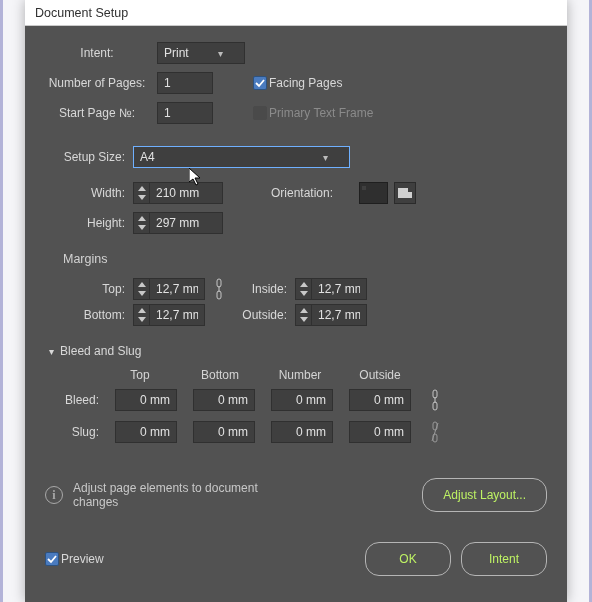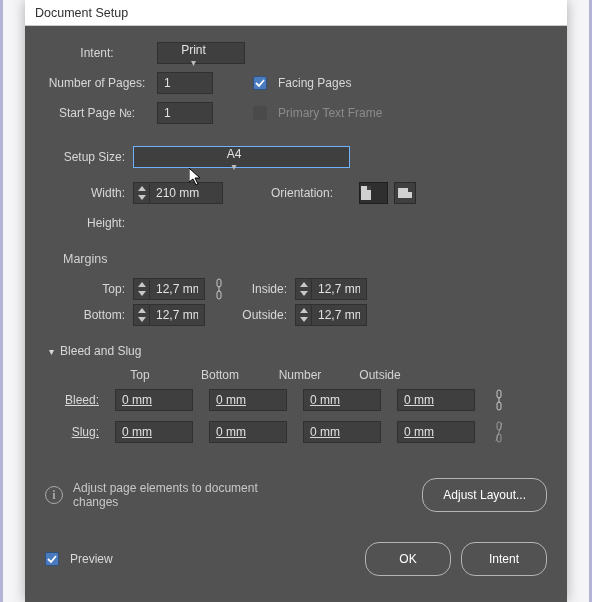--- a/index.html
+++ b/index.html
@@ -70,30 +70,29 @@
     .txt, .sel {
       background: #3f3f3f;
       border: 1px solid #303030;
       color: #e2e2e2;
       height: 22px;
       padding: 0 6px;
       font-size: 12px;
     }
     .txt { width: 56px; }
     .txt.wide { width: 74px; }
-    .txt.bleed { width: 78px; }
+    .txt.bleed { width: 62px; text-align: right; }
 
     .sel  {
       display: flex;
       align-items: center;
       justify-content: space-between;
       cursor: pointer;
       width: 88px;
       padding-right: 21px;
-      flex-direction: column;
     }
     .sel .chev {
       font-size: 10px;
       color: #bbb;
     }
     .sel.wide { width: 217px; border: 1px solid #6fb0ff; }
 
     .spinner {
       display: inline-flex;
       align-items: center;
@@ -112,21 +111,21 @@
       width: 14px; height: 14px;
       border: 1px solid #2a2a2a;
       background: #3f3f3f;
       display: inline-flex;
       align-items: center; justify-content: center;
       border-radius: 2px;
     }
     .cb.checked { background: #4a7bbf; border-color:#2d527f; }
     .cb.checked svg { display: block; }
     .cb svg { display: none; width: 10px; height: 10px; }
-    .check-row { display: inline-flex; align-items: center; gap: 11px; color:#d8d8d8; }
+    .check-row { display: inline-flex; align-items: center; gap: 2px; color:#d8d8d8; }
     .check-row.disabled { color:#8b8b8b; }
     .check-row.disabled .cb { border-color:#4a4a4a; background:#4a4a4a; }
 
     
     .orient-btn {
       width: 22px; height: 22px;
       background:#3f3f3f;
       border:1px solid #2b2b2b;
       display:inline-flex; align-items:center; justify-content:center;
     }
@@ -164,40 +163,39 @@
       display:flex;
       margin-left: 64px;
       gap: 18px;
     }
     .bleed-head span { width: 62px; text-align:center; color:#d4d4d4; }
 
     .bleed-row {
       display:flex; align-items:center; gap: 16px;
       margin-left: 0px;
       min-height: 28px;
-      text-decoration: underline;
     }
     .bleed-row .label { width: 54px; flex:0 0 54px; text-align:right; }
 
     
     .adjust-row {
       display:flex; align-items:center; gap:10px;
       margin-top: 28px;
     }
     .info-icon {
       width:18px; height:18px; border:1.5px solid #a9a9a9; border-radius:50%;
       display:inline-flex; align-items:center; justify-content:center;
       color:#a9a9a9; font-weight:bold; font-size:12px; font-family:serif;
     }
     .adjust-text { color:#c8c8c8; max-width: 200px; line-height:1.2; }
 
     .btn {
       background: #525252;
       border: 1.5px solid #b5b5b5;
-      color:#ffffff;
+      color:#bef264;
       height: 28px;
       border-radius: 14px;
       padding: 16px 20px;
       display:inline-flex; align-items:center; justify-content:center;
       cursor:pointer;
       min-width: 80px;
     }
 
     .btn-footer {
       margin-top: 26px;
@@ -285,20 +283,29 @@
             <span class="orient-glyph portrait-glyph"></span>
           </span>
           <span class="orient-btn">
             <span class="orient-glyph landscape-glyph"></span>
           </span>
         </span>
       </div>
 
       <div class="row">
         <span class="label w60" style="margin-left:20px">Height:</span>
+        <span class="spin-wrap">
+          <span class="spinner">
+            <svg viewBox="0 0 8 14">
+                <polygon points="4,0 8,5 0,5" fill="#c8c8c8"></polygon>
+                <polygon points="0,9 8,9 4,14" fill="#c8c8c8"></polygon>
+              </svg>
+          </span>
+          <input class="txt wide" value="297 mm" style="">
+        </span>
       </div>
 
       <div class="section-head" style="margin-left:18px">Margins</div>
 
       <div style="display:flex; ">
         <div>
           <div class="row">
             <span class="label w60" style="margin-left:20px">Top:</span>
             <span class="spin-wrap">
               <span class="spinner">

